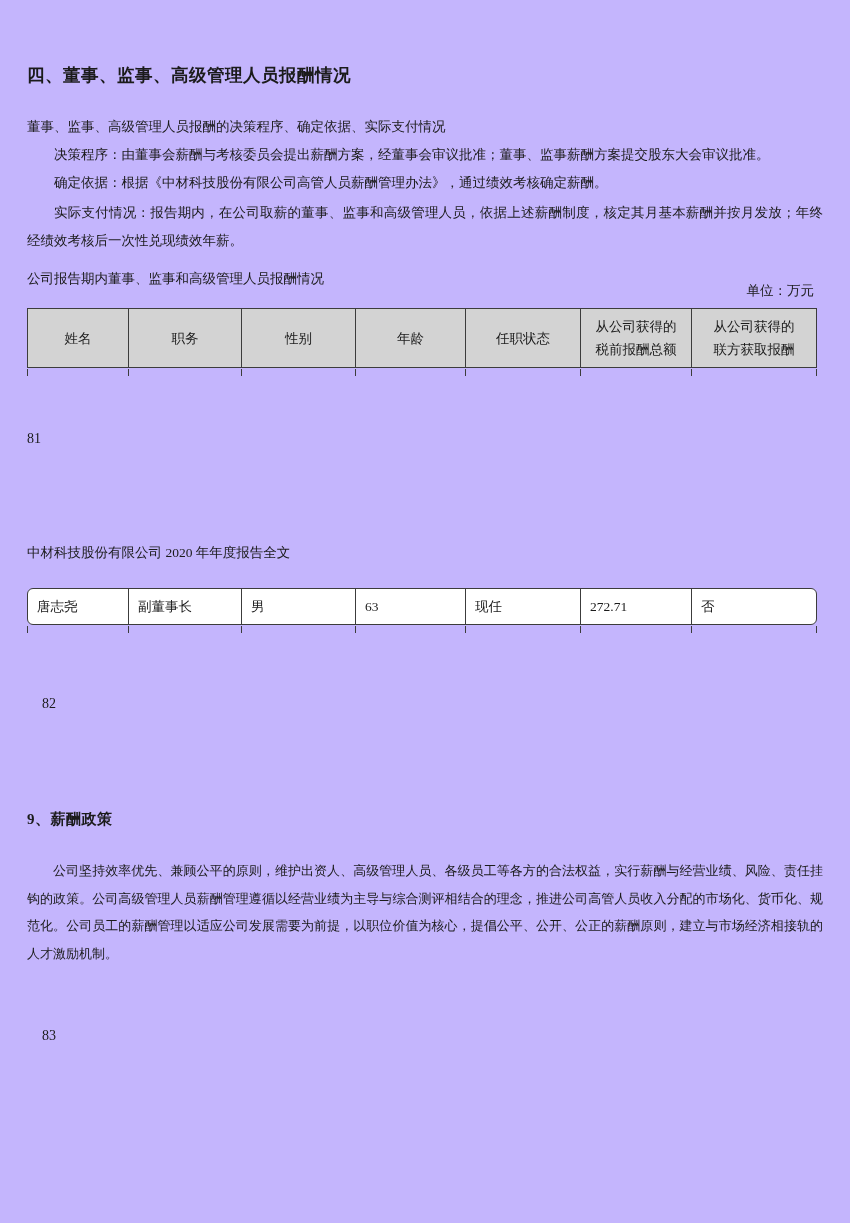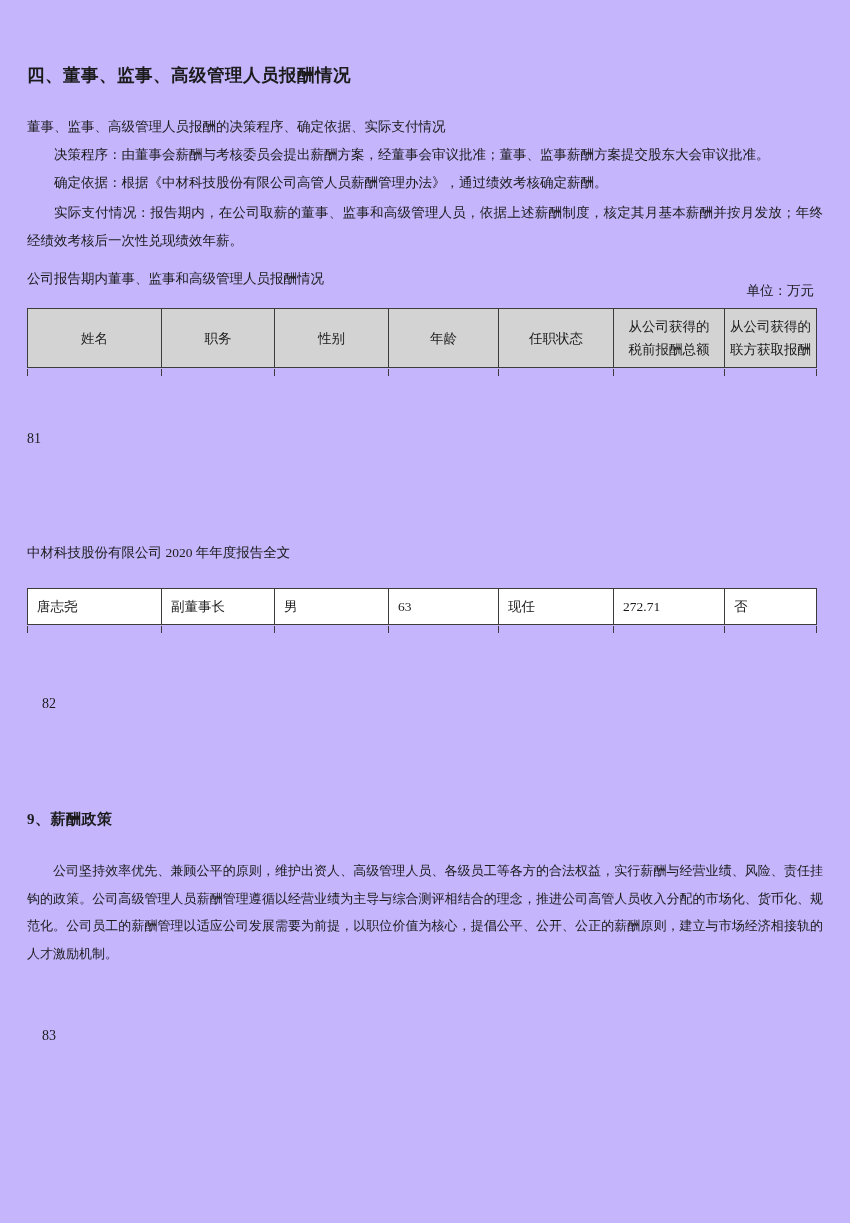--- a/index.html
+++ b/index.html
@@ -33,36 +33,36 @@
 
   .tbl { left: 27px; width: 790px; }
   .tbl-header { top: 308px; }
   .tbl-row1   { top: 588px; }
   .trow {
     display: flex;
     border: 1px solid #3c3c3c;
     width: 790px;
   }
   .hrow { height: 60px; background: #d3d3d3; }
-  .drow { height: 37px; background: #ffffff; }
+  .drow { height: 37px; background: #ffffff; border-radius: 6px; }
   .tcell {
     border-right: 1px solid #3c3c3c;
     display: flex;
     flex-direction: column;
     justify-content: center;
     font-size: 13.5px;
     overflow: hidden;
   }
   .tcell:last-child { border-right: none; flex: 1; }
   .hc { text-align: center; line-height: 23px; }
   .hc span { display: block; }
   .dc { padding: 0 9px; }
   .dc-left  { text-align: left; }
   .dc-right { text-align: left; }
-  .c0 { width: 134px; }
+  .c0 { width: 101px; }
   .c1 { width: 113px; }
   .c2 { width: 114px; }
   .c3 { width: 110px; }
   .c4 { width: 115px; }
   .c5 { width: 111px; }
   .stubrow {
     display: flex;
     width: 790px;
     height: 7px;
     border-left: 1px solid #3c3c3c;

